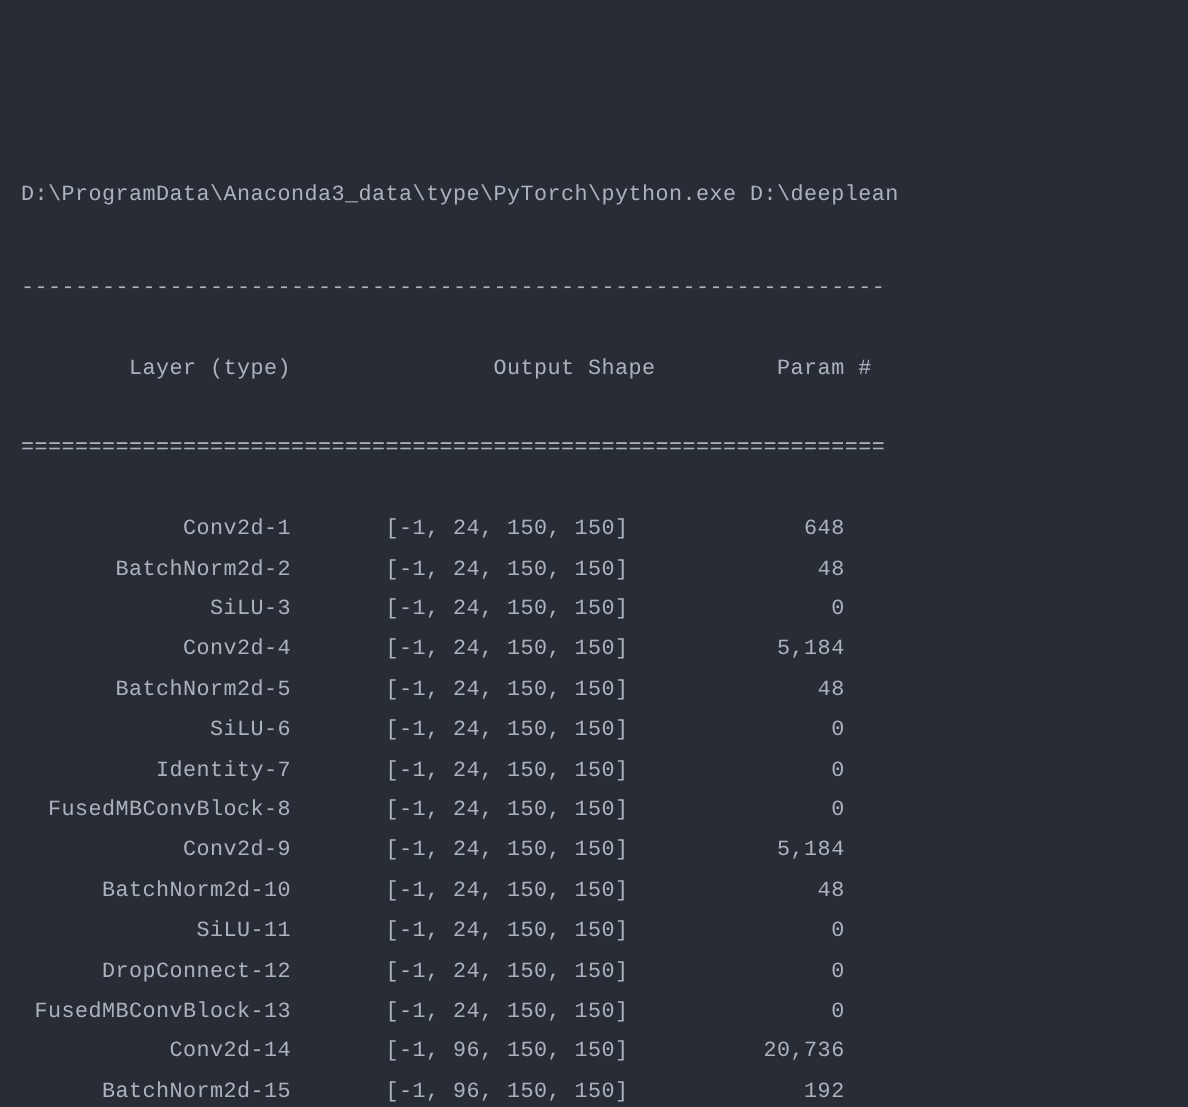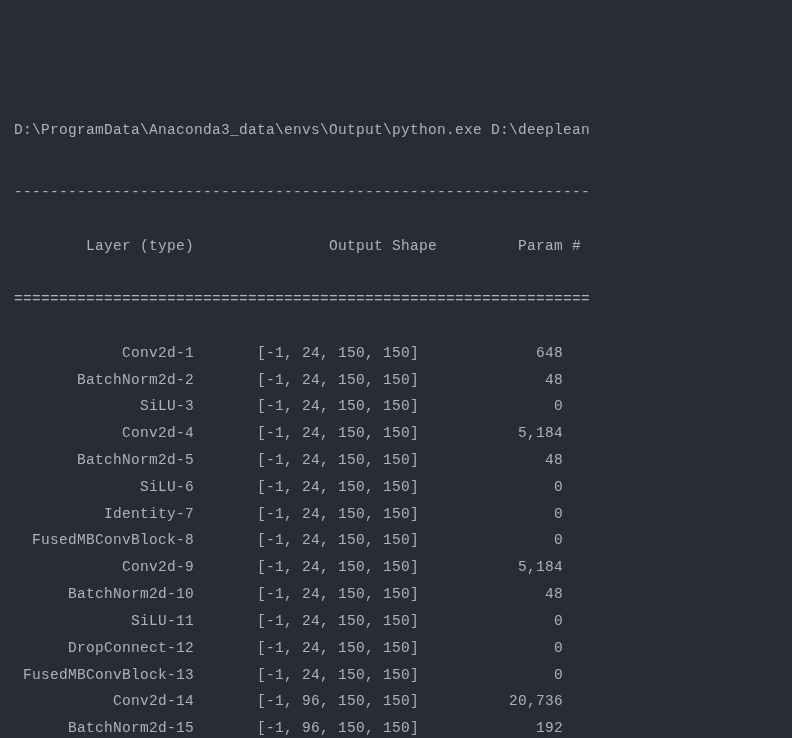--- a/index.html
+++ b/index.html
@@ -25,20 +25,20 @@
     }
     .command-line {
       margin-bottom: 8px;
     }
   </style>
 </head>
 <body>
 
 
 
-<div class="terminal-line command-line">D:\ProgramData\Anaconda3_data\envs\Output\python.exe D:\deeplean</div>
+<div class="terminal-line command-line">D:\ProgramData\Anaconda3_data\type\PyTorch\python.exe D:\deeplean</div>
 <div class="terminal-line">----------------------------------------------------------------</div>
 <div class="terminal-line">        Layer (type)               Output Shape         Param #</div>
 <div class="terminal-line">================================================================</div>
 <div id="table-rows"><div class="terminal-line">            Conv2d-1       [-1, 24, 150, 150]             648</div><div class="terminal-line">       BatchNorm2d-2       [-1, 24, 150, 150]              48</div><div class="terminal-line">              SiLU-3       [-1, 24, 150, 150]               0</div><div class="terminal-line">            Conv2d-4       [-1, 24, 150, 150]           5,184</div><div class="terminal-line">       BatchNorm2d-5       [-1, 24, 150, 150]              48</div><div class="terminal-line">              SiLU-6       [-1, 24, 150, 150]               0</div><div class="terminal-line">          Identity-7       [-1, 24, 150, 150]               0</div><div class="terminal-line">  FusedMBConvBlock-8       [-1, 24, 150, 150]               0</div><div class="terminal-line">            Conv2d-9       [-1, 24, 150, 150]           5,184</div><div class="terminal-line">      BatchNorm2d-10       [-1, 24, 150, 150]              48</div><div class="terminal-line">             SiLU-11       [-1, 24, 150, 150]               0</div><div class="terminal-line">      DropConnect-12       [-1, 24, 150, 150]               0</div><div class="terminal-line"> FusedMBConvBlock-13       [-1, 24, 150, 150]               0</div><div class="terminal-line">           Conv2d-14       [-1, 96, 150, 150]          20,736</div><div class="terminal-line">      BatchNorm2d-15       [-1, 96, 150, 150]             192</div></div>
 
 
 
 
 </body></html>

